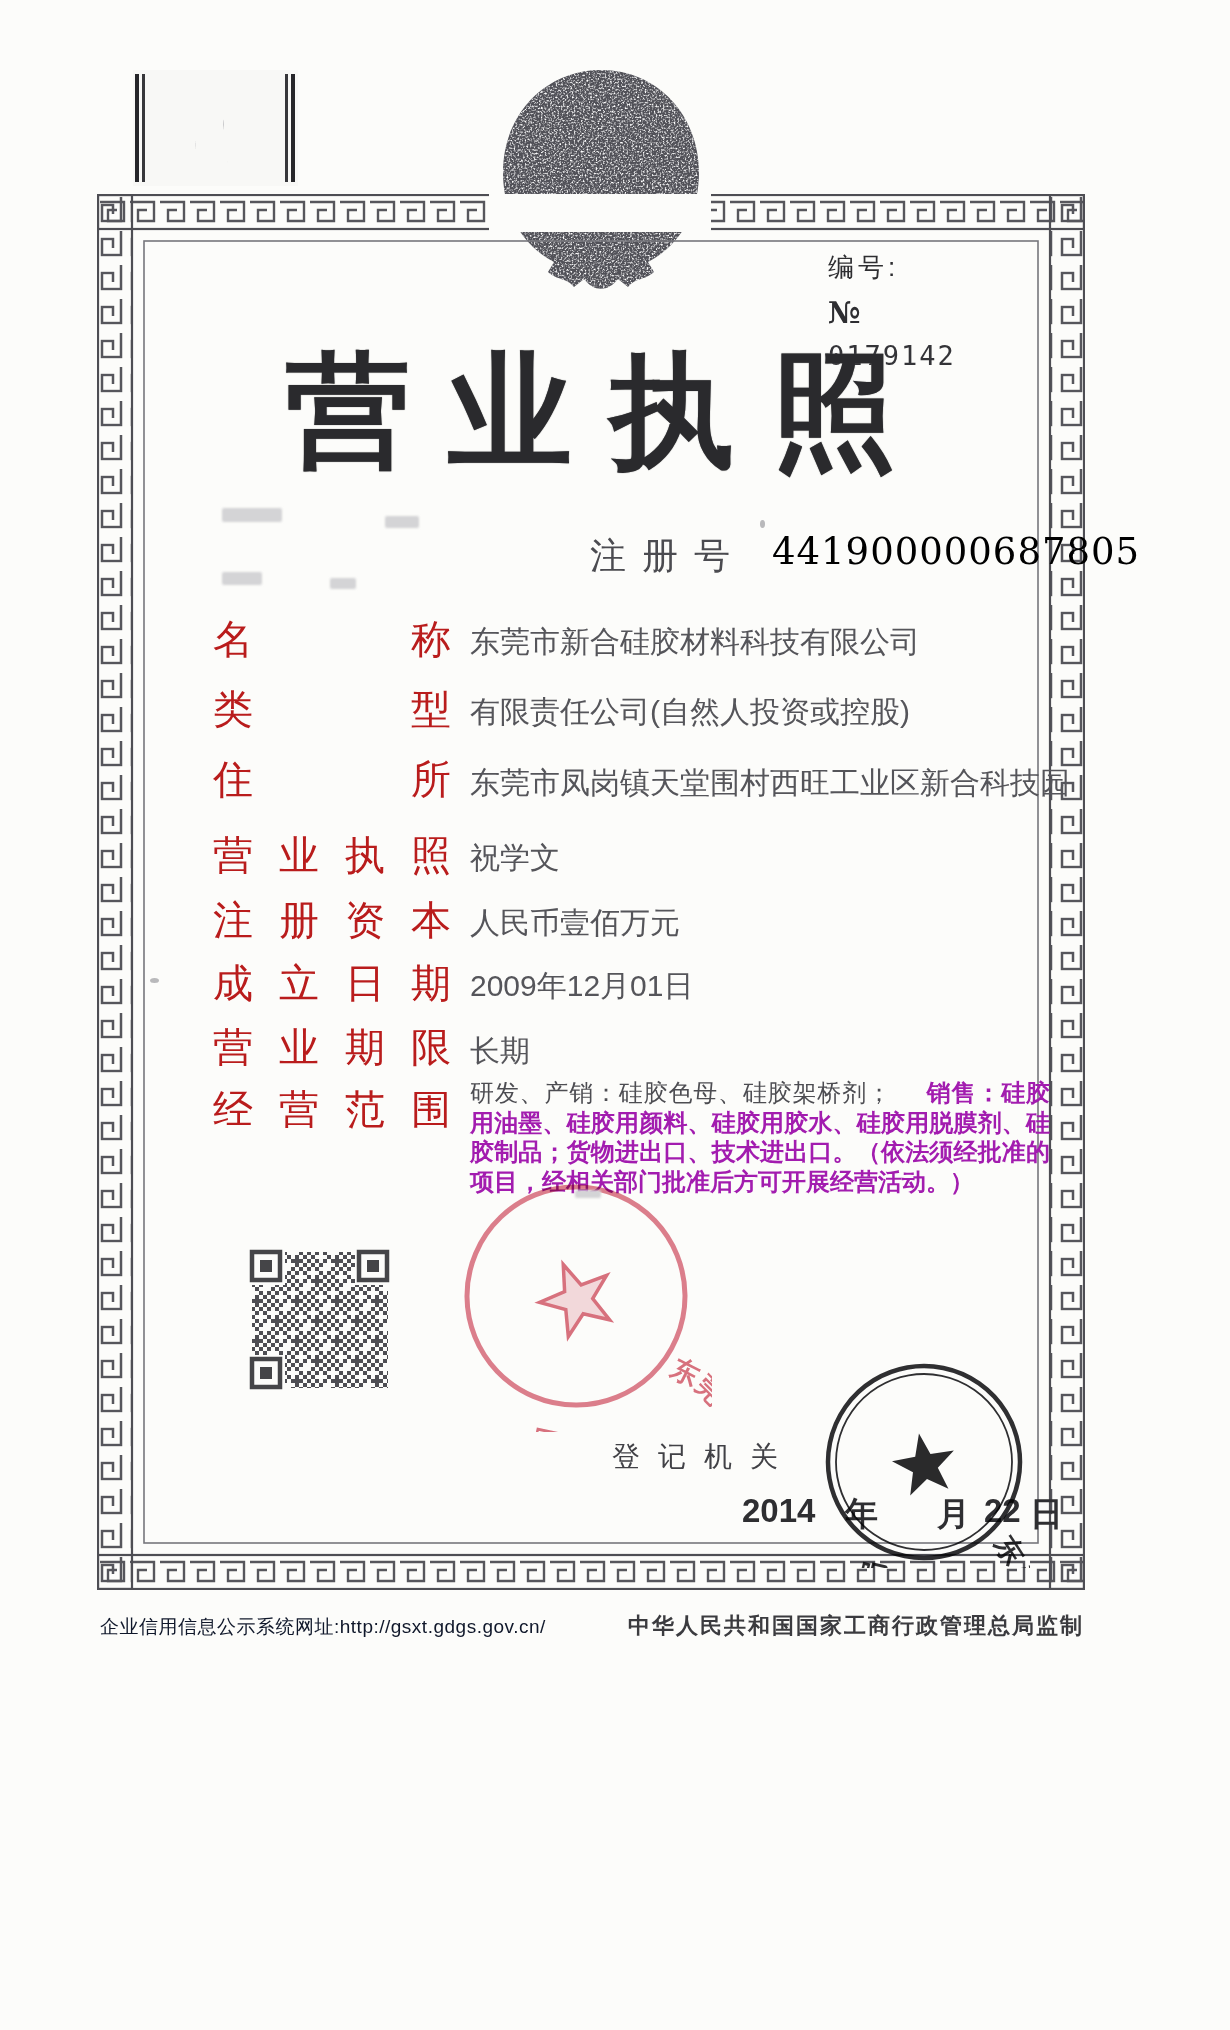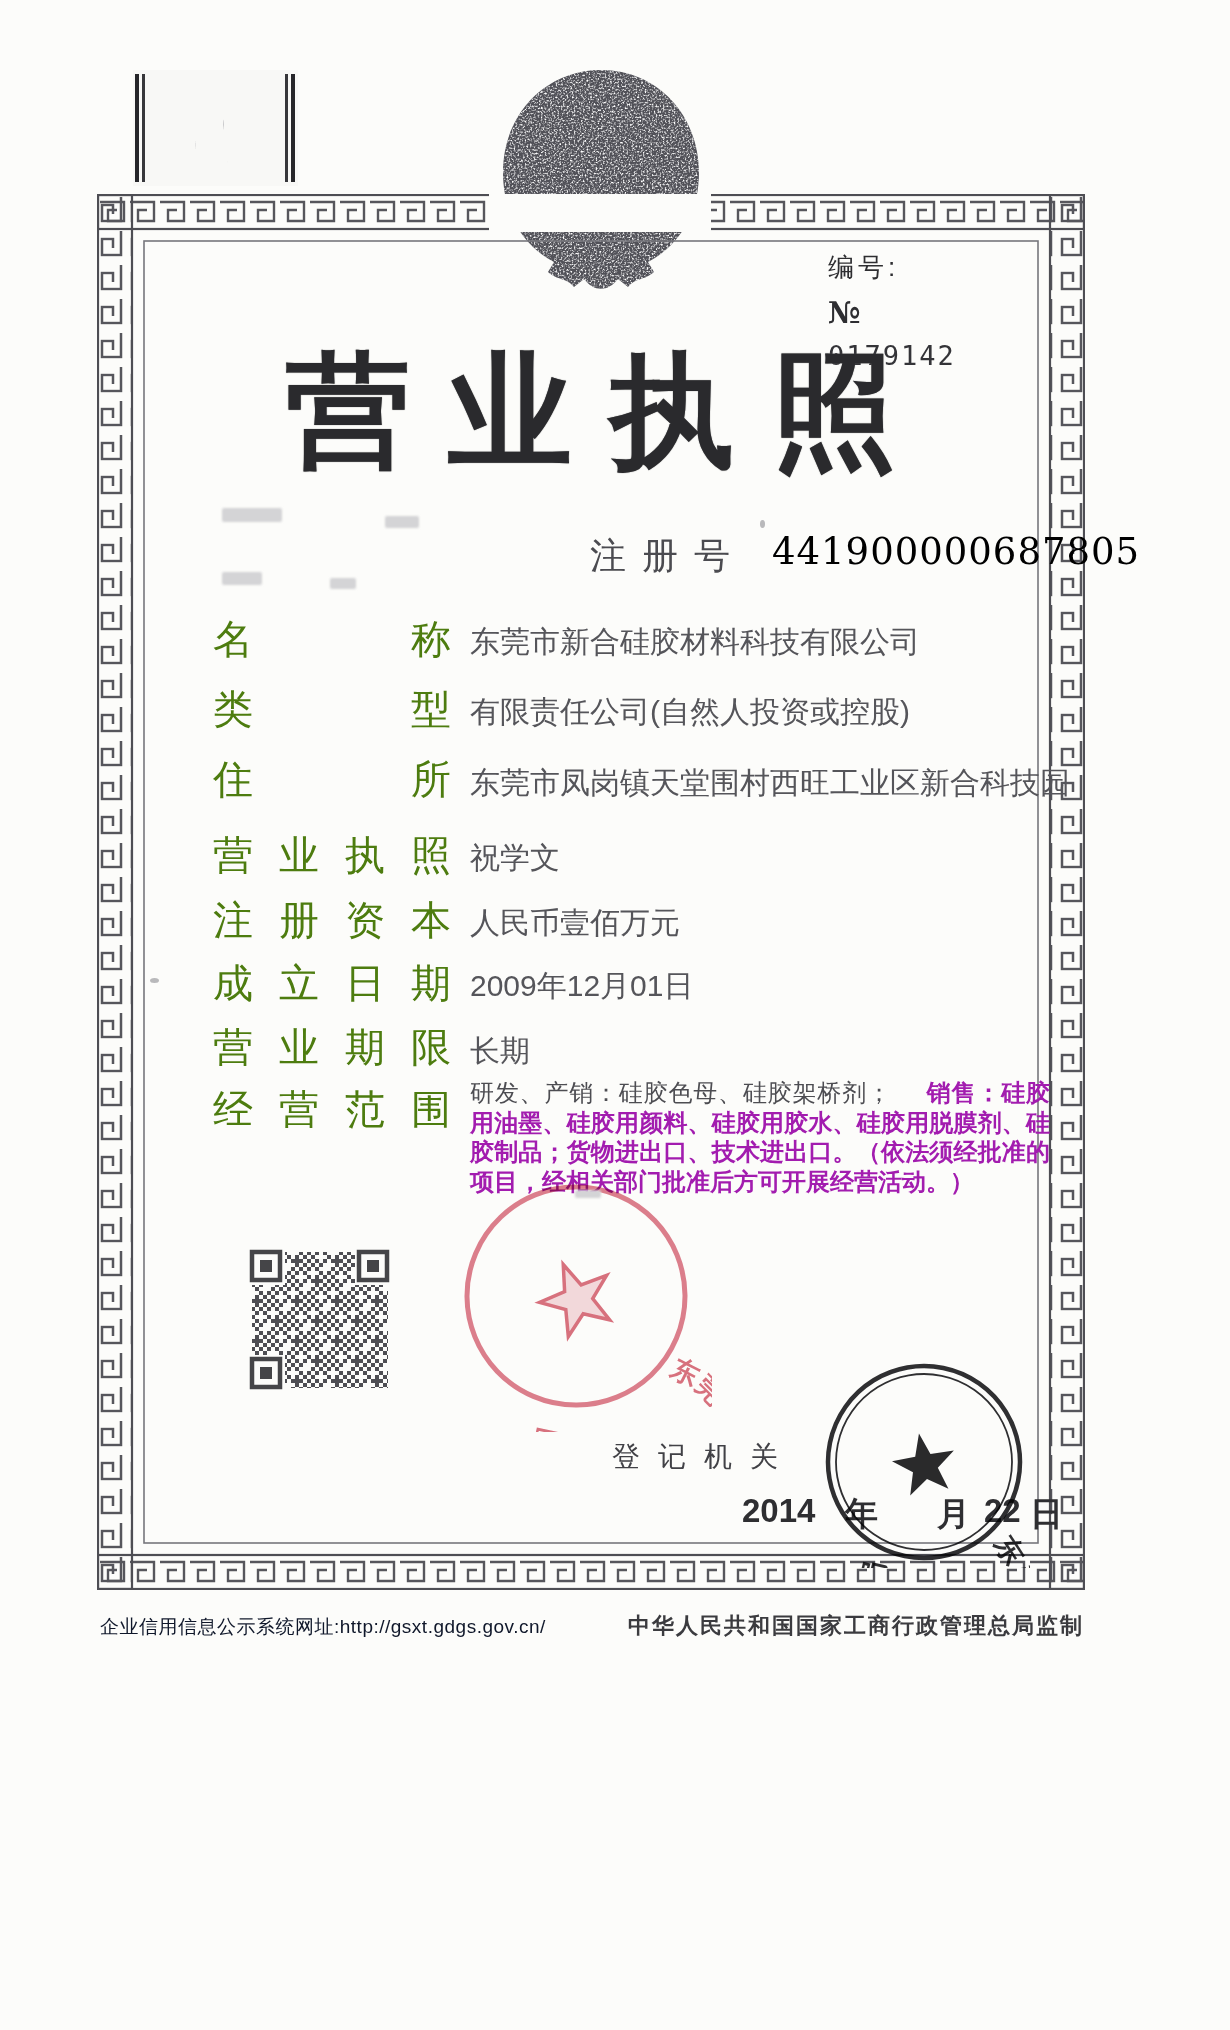--- a/index.html
+++ b/index.html
@@ -36,21 +36,21 @@
     letter-spacing:38px;color:#2a2a2d;white-space:nowrap;
     text-shadow:0 0 1px #555;
   }
 
   
   .regno-label{left:590px;top:532px;font-size:36px;letter-spacing:16px;color:#4b4b50;}
   .regno-value{left:772px;top:530px;font-size:37px;font-family:"DejaVu Serif",serif;color:#000000;letter-spacing:1px;}
 
   
   .field-label{
-    left:213px;width:238px;font-size:40px;color:#4d7c0f;
+    left:213px;width:238px;font-size:40px;color:#b91c1c;
     text-align:justify;text-align-last:justify;white-space:nowrap;font-family:Liberation Serif, serif;
   }
   .field-value{left:470px;width:600px;font-size:30px;color:#55555a;white-space:nowrap;}
   .scope{
     left:470px;top:1078px;width:580px;font-size:24px;line-height:29.5px;
     color:#4d4d52;text-align:justify;
   }
   .scope .bold{font-weight:700;color:#a21caf;margin-left:35px;}
 
   

